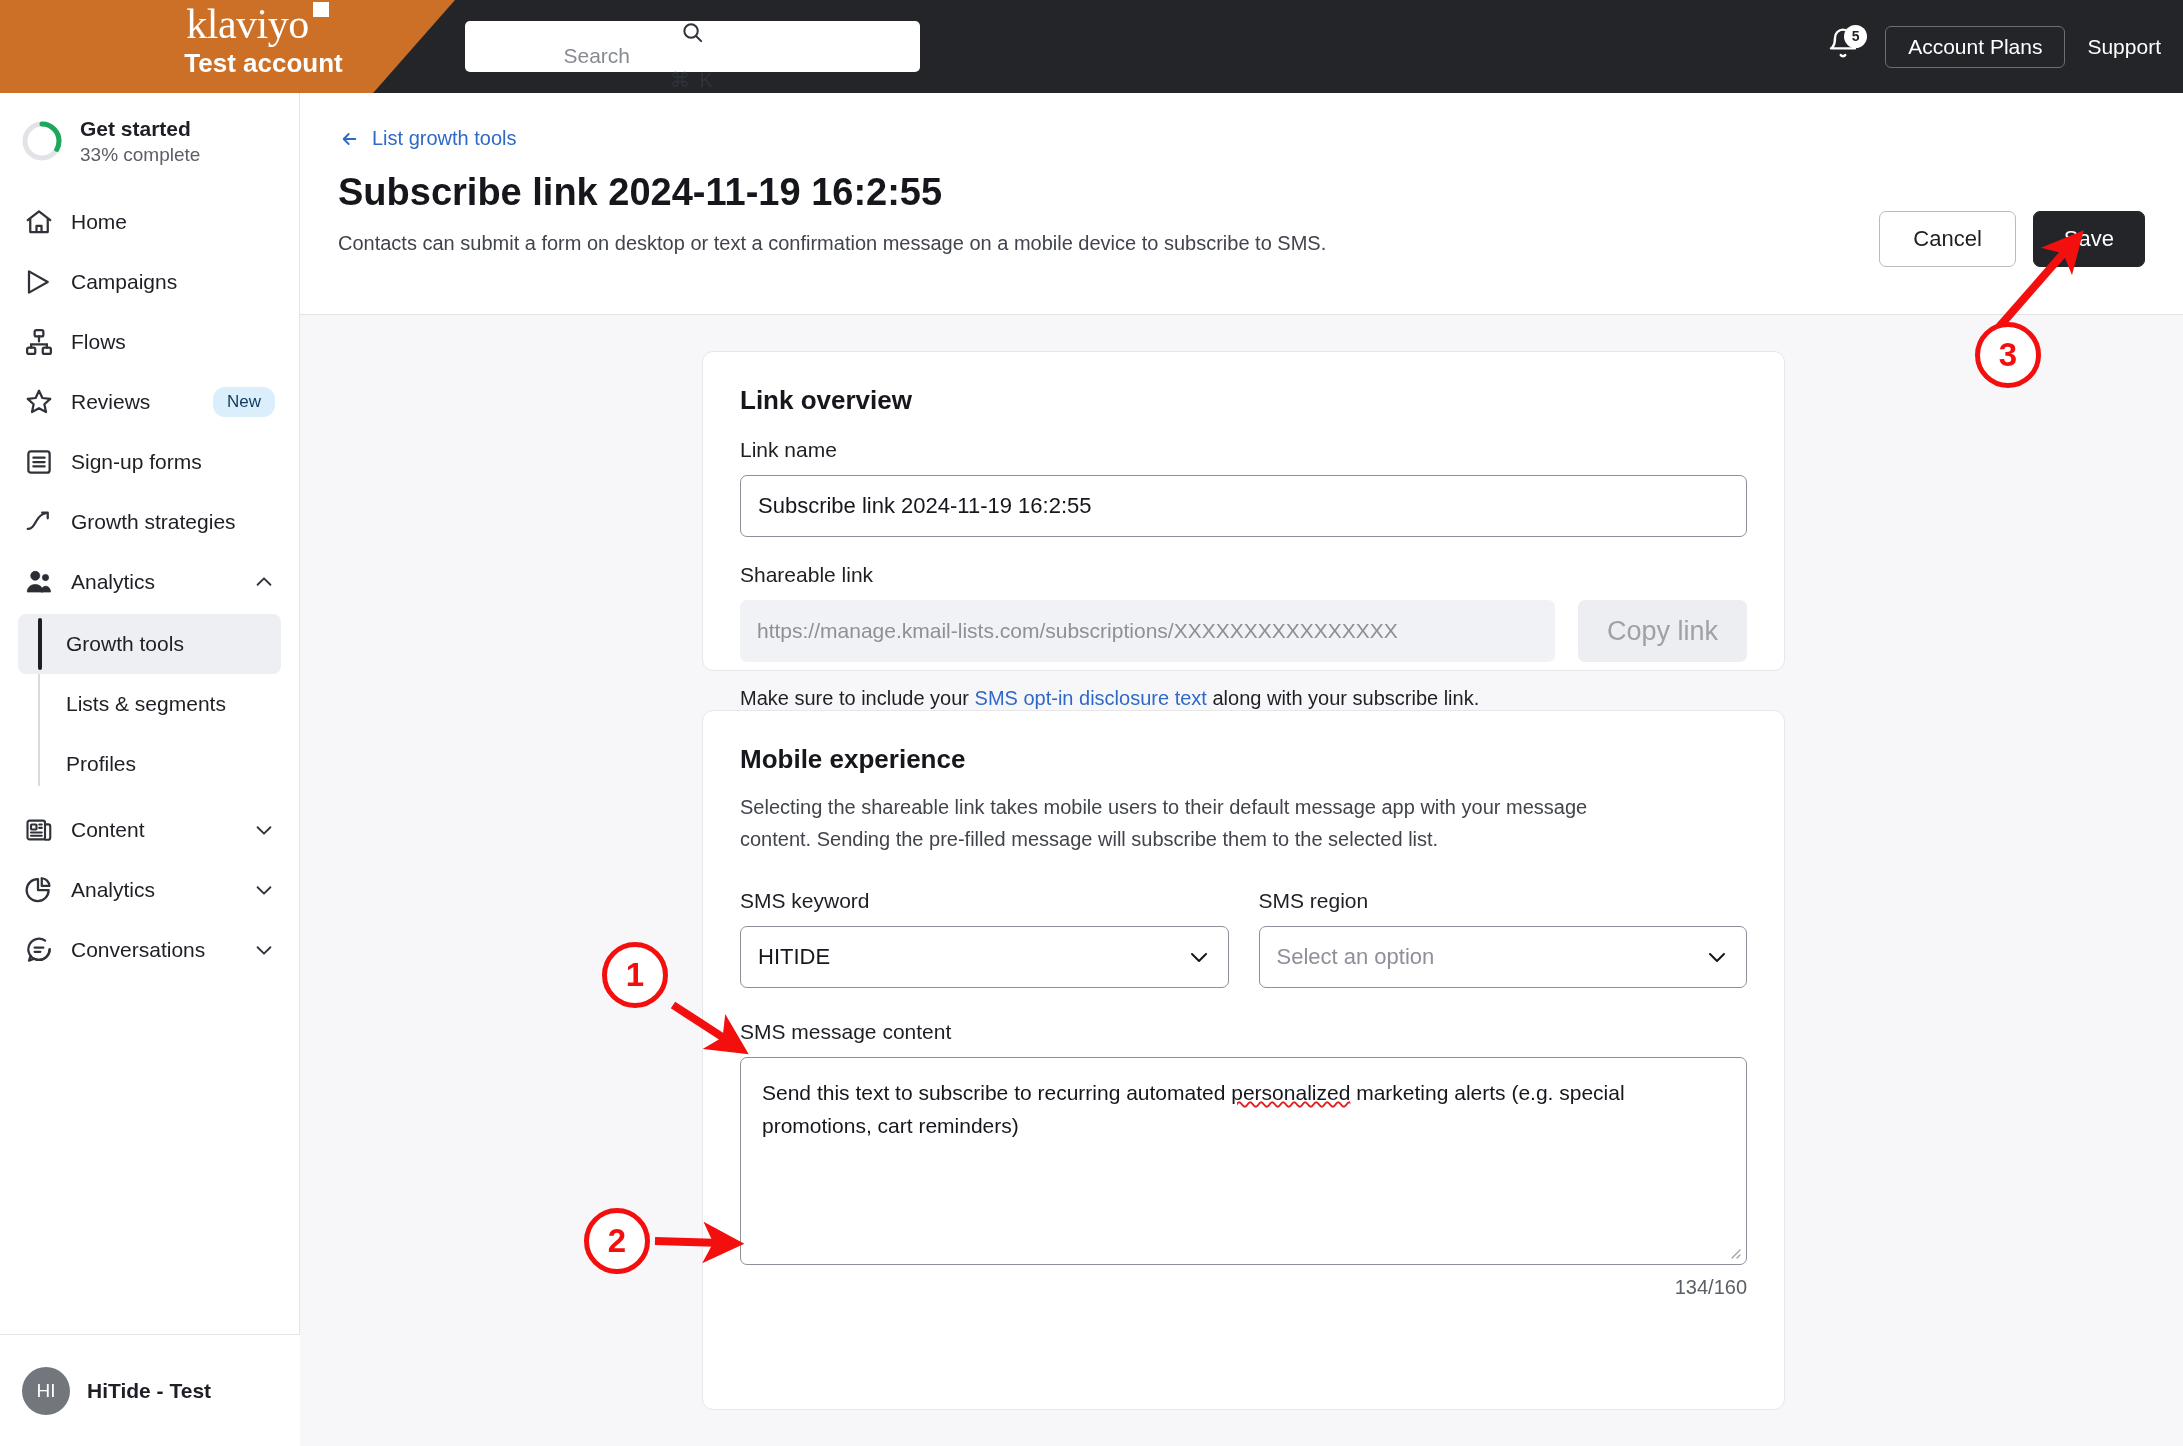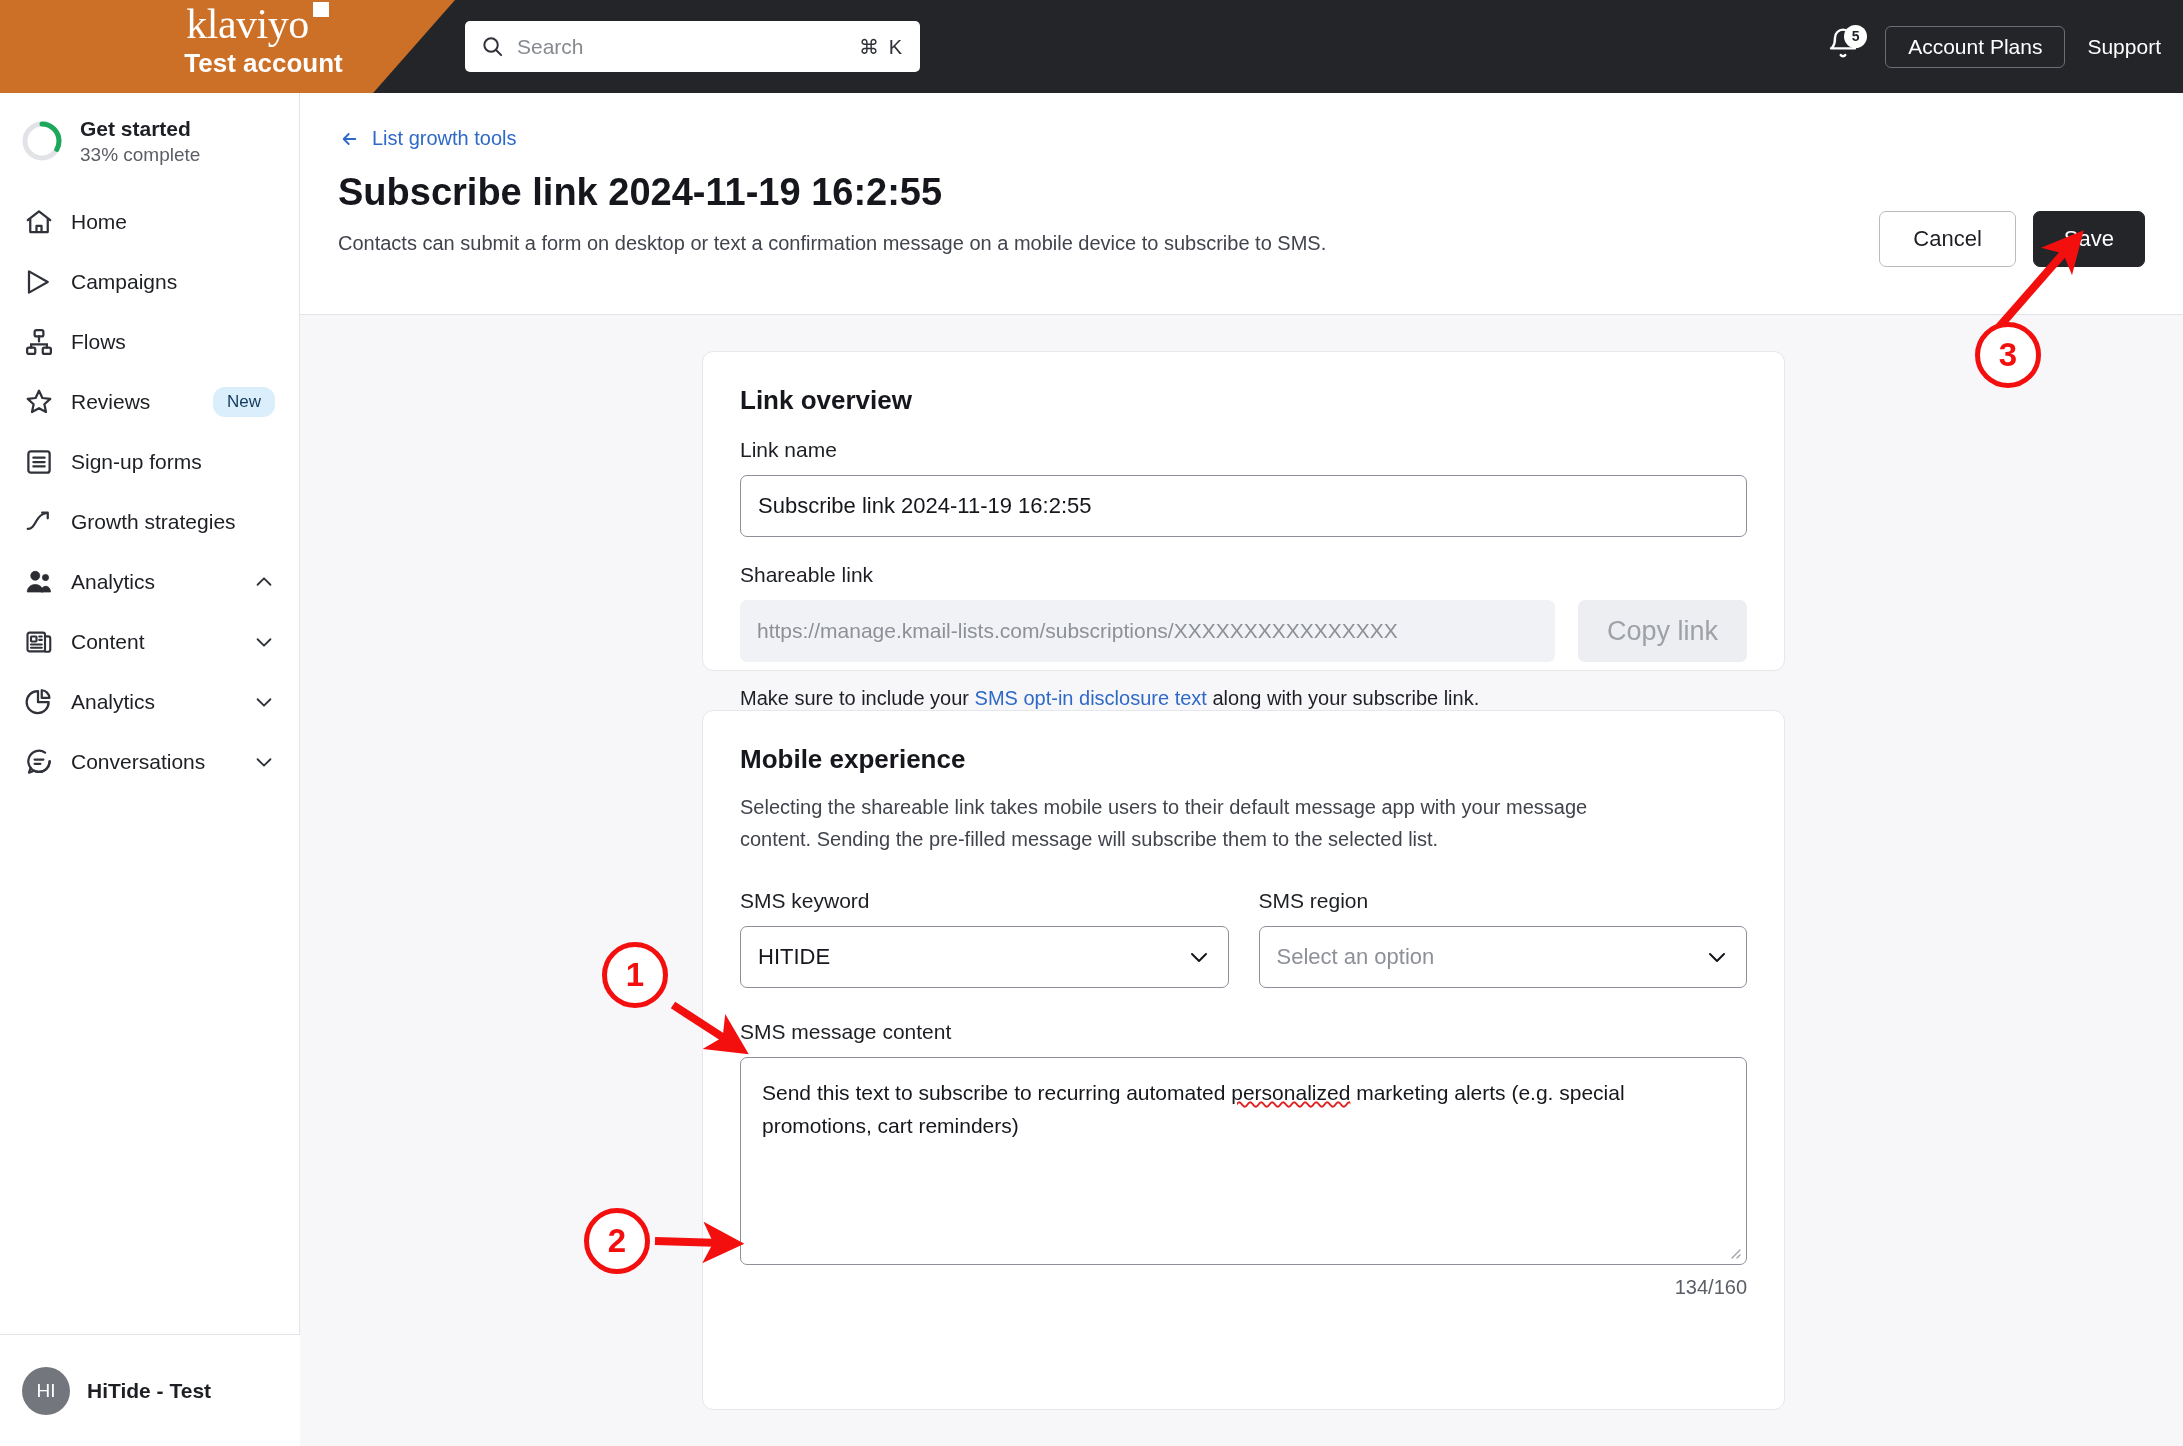--- a/index.html
+++ b/index.html
@@ -30,21 +30,21 @@
     position: absolute; right: -20px; top: 2px;
     width: 16px; height: 15px; background: #fff;
   }
   .account-name {
     margin-left: 72px; color: #fff; font-size: 26px; font-weight: bold;
     white-space: nowrap;
   }
   .search-wrap {
     position: absolute; left: 465px; top: 21px;
     width: 455px; height: 51px; background: #fff;
-    border-radius: 5px; display: flex; align-items: center; padding: 0 16px;
+    border-radius: 5px; display: flex; align-items: center; padding: 0 28px; flex-direction: column;
   }
   .search-icon-svg { width: 23px; height: 23px; flex: 0 0 auto; }
   .search-input {
     flex: 1; border: none; outline: none; font-size: 21px;
     font-family: "Liberation Sans", sans-serif; color: #30323a;
     margin-left: 13px; background: transparent;
   }
   .search-input::placeholder { color: #878a91; }
   .search-kbd { font-size: 20px; color: #30323a; letter-spacing: 2px; }
 
@@ -357,20 +357,31 @@
           </svg>
         </span>
         <span class="nav-label">Analytics</span>
         <span class="chev">
           <svg viewBox="0 0 24 24" fill="none" stroke="#30323a" stroke-width="2" stroke-linecap="round" stroke-linejoin="round">
               <path d="M5 15l7-7 7 7"></path>
             </svg>
         </span>
       </div>
 
+      <div class="subnav">
+        <div class="sub-item active">
+          <span>Growth tools</span>
+        </div>
+        <div class="sub-item">
+          <span>Lists &amp; segments</span>
+        </div>
+        <div class="sub-item">
+          <span>Profiles</span>
+        </div>
+      </div>
 
       <div class="nav-item">
         <span class="nav-ico">
           <svg viewBox="0 0 24 24" fill="none" stroke="#30323a" stroke-width="1.7" stroke-linecap="round" stroke-linejoin="round">
             <rect x="2.8" y="4.5" width="14" height="15" rx="1.6"></rect>
             <path d="M16.8 7.5h2.6a1.6 1.6 0 011.6 1.6v8.8a1.9 1.9 0 01-1.9 1.9h-2.3"></path>
             <rect x="5.6" y="7.6" width="4.4" height="4" rx="0.6"></rect>
             <path d="M12.2 7.6h2M12.2 10.3h2M5.6 14h8.6M5.6 16.6h8.6"></path>
           </svg>
         </span>

